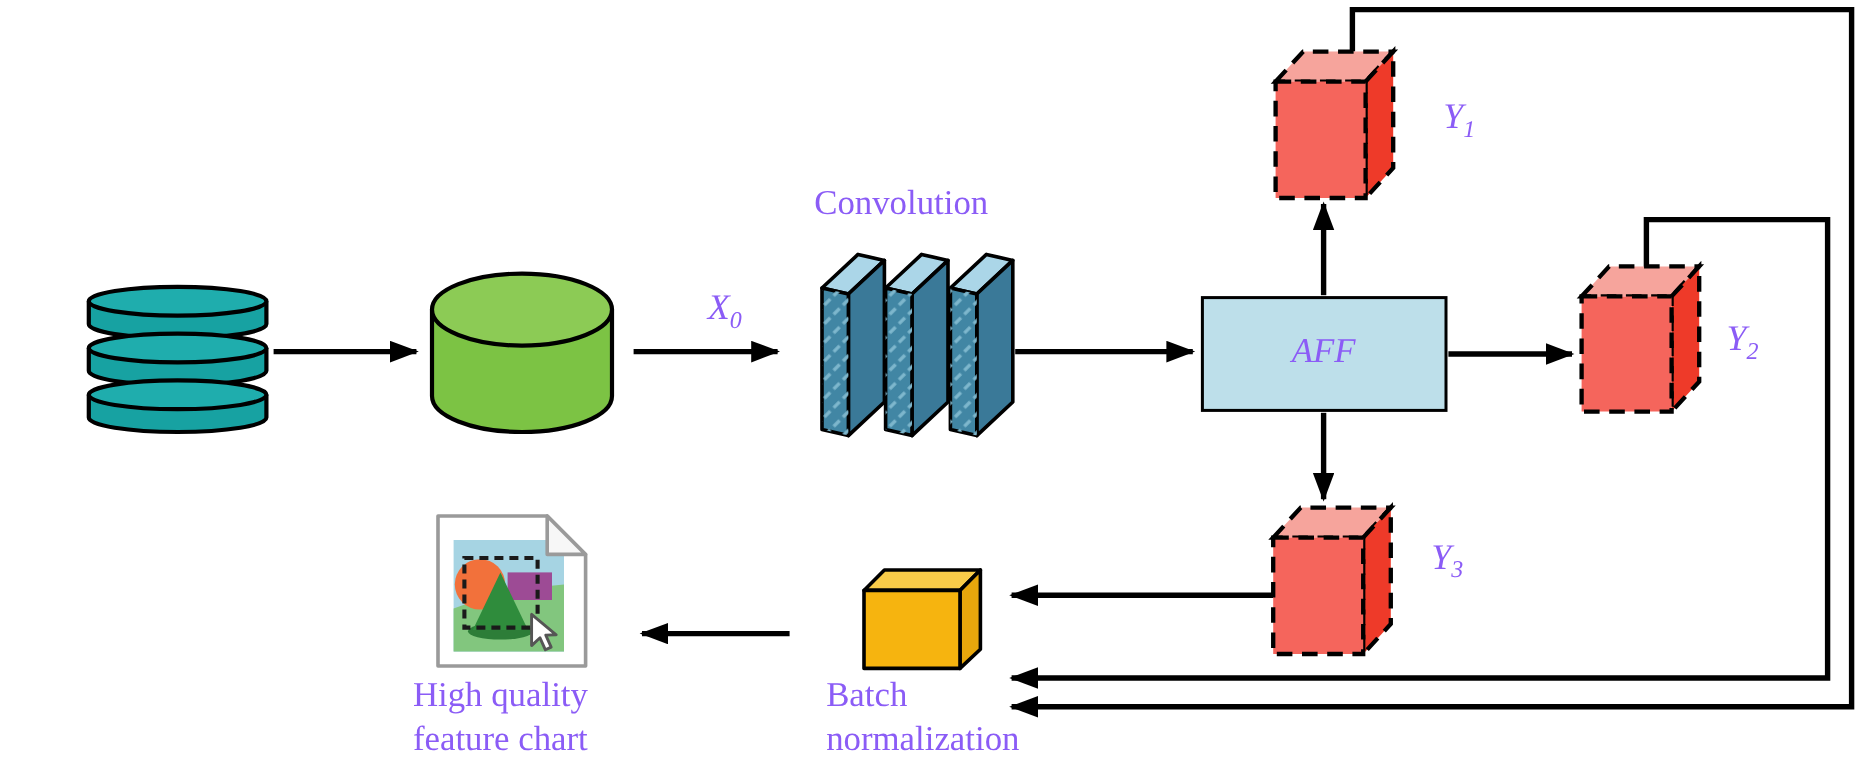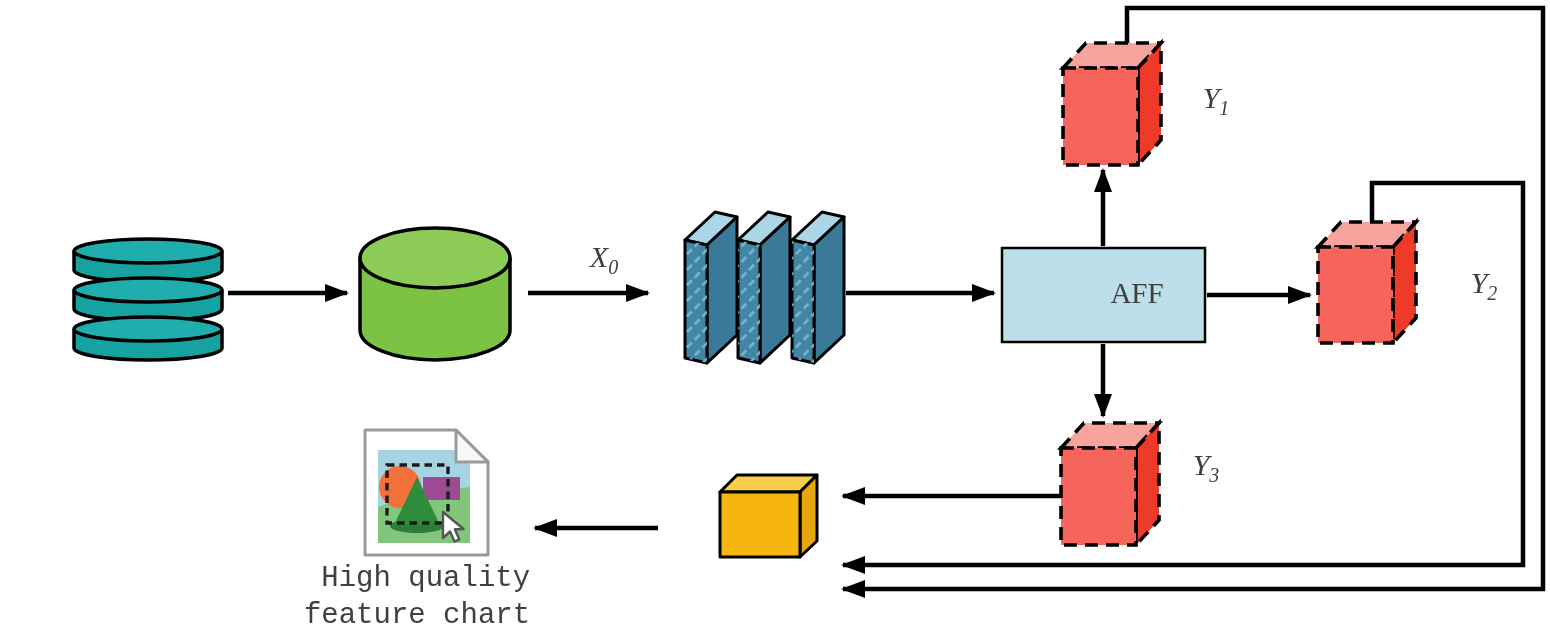--- a/index.html
+++ b/index.html
@@ -2,22 +2,22 @@
 <html><head>
 <meta charset="utf-8">
 <style>
   html,body{margin:0;padding:0;background:#ffffff;}
   .stage{
     position:relative;width:1550px;height:640px;background:#ffffff;
     font-family:"Liberation Serif", serif;overflow:hidden;
   }
   .canvas{position:absolute;left:0;top:0;}
   .lbl{
-    position:absolute;transform:translateX(-50%);text-align:right;
-    font-size:29px;color:#404040;line-height:1.17;white-space:nowrap;
+    position:absolute;transform:translateX(-50%);text-align:left;
+    font-size:29px;color:#8b5cf6;line-height:1.17;white-space:nowrap;
   }
   .twoline{line-height:1.26;}
   .math{font-style:italic;font-size:30px;}
   .math sub{font-size:20px;font-style:italic;}
 </style>
 </head>
 <body>
 
 <div class="stage">
 
@@ -122,38 +122,43 @@
       <path d="M456,430 L456,462 L488,462 Z" fill="#F7F7F7" stroke-width="3" stroke-linejoin="round" stroke="#9A9A9A"></path>
       <rect x="387" y="465" width="61" height="58" fill="none" stroke-width="3.4" stroke-dasharray="7.5 5" stroke="#1A1A1A"></rect>
       <path d="M443,512 v26 l7,-6.5 l4.5,10 l4.8,-2.2 l-4.5,-10 l8.7,-0.3 Z" fill="#FFFFFF" stroke-width="2.4" stroke-linejoin="round" stroke="#555555"></path>
     </g>
   </svg>
 
   <div class="lbl" style="left:146px;top:130px;">
   </div>
 
 
+  <div class="lbl" style="left:751px;top:153px;">Convolution</div>
 
   <div class="lbl math" style="left:604px;top:239px;">
     <span>X</span><sub>0</sub>
   </div>
 
-  <div class="lbl" style="left:1137px;top:277px;">AFF</div>
+  <div class="lbl" style="left:1103px;top:277px;font-style:italic;">AFF</div>
 
   <div class="lbl math" style="left:1216px;top:80px;">
     <span>Y</span><sub>1</sub>
   </div>
 
-  <div class="lbl math" style="left:1452px;top:265px;margin-left:32px;">
+  <div class="lbl math" style="left:1452px;top:265px;">
     <span>Y</span><sub>2</sub>
   </div>
 
   <div class="lbl math" style="left:1206px;top:447px;">
     <span>Y</span><sub>3</sub>
   </div>
 
+  <div class="lbl twoline" style="left:769px;top:561px;">
+    <div>Batch</div>
+    <div>normalization</div>
+  </div>
 
-  <div class="lbl twoline" style="left:417px;top:561px;font-family:Liberation Mono, monospace;">
+  <div class="lbl twoline" style="left:417px;top:561px;">
     <div>High quality</div>
     <div>feature chart</div>
   </div>
 
 </div>
 
 </body></html>

